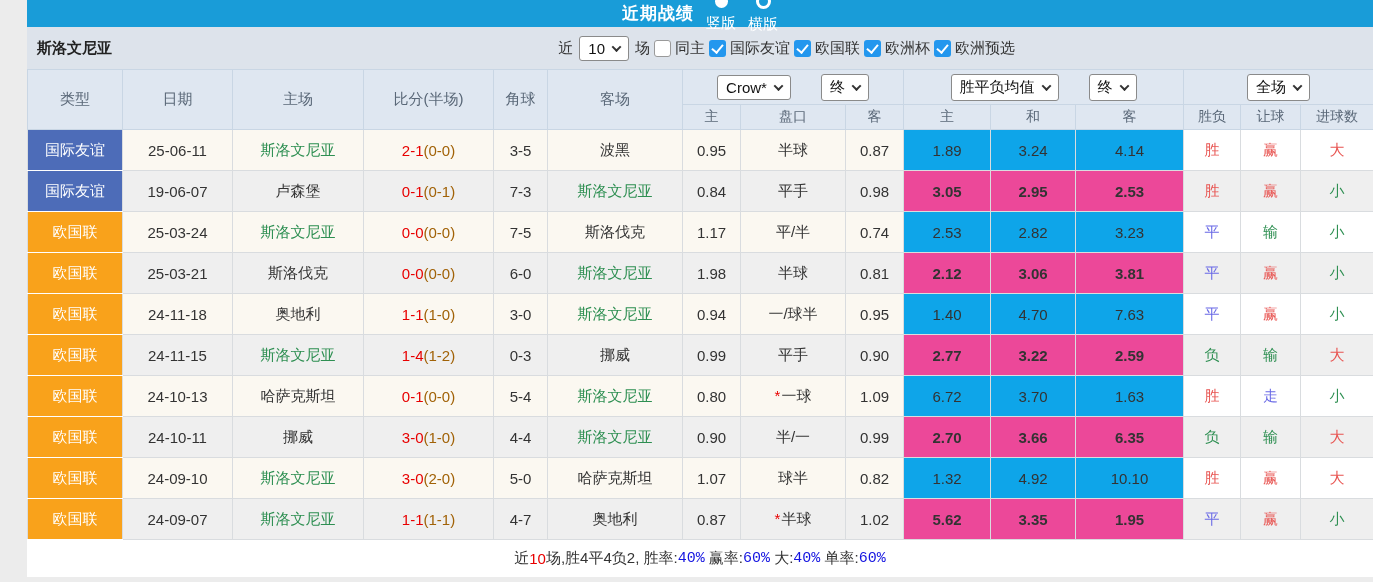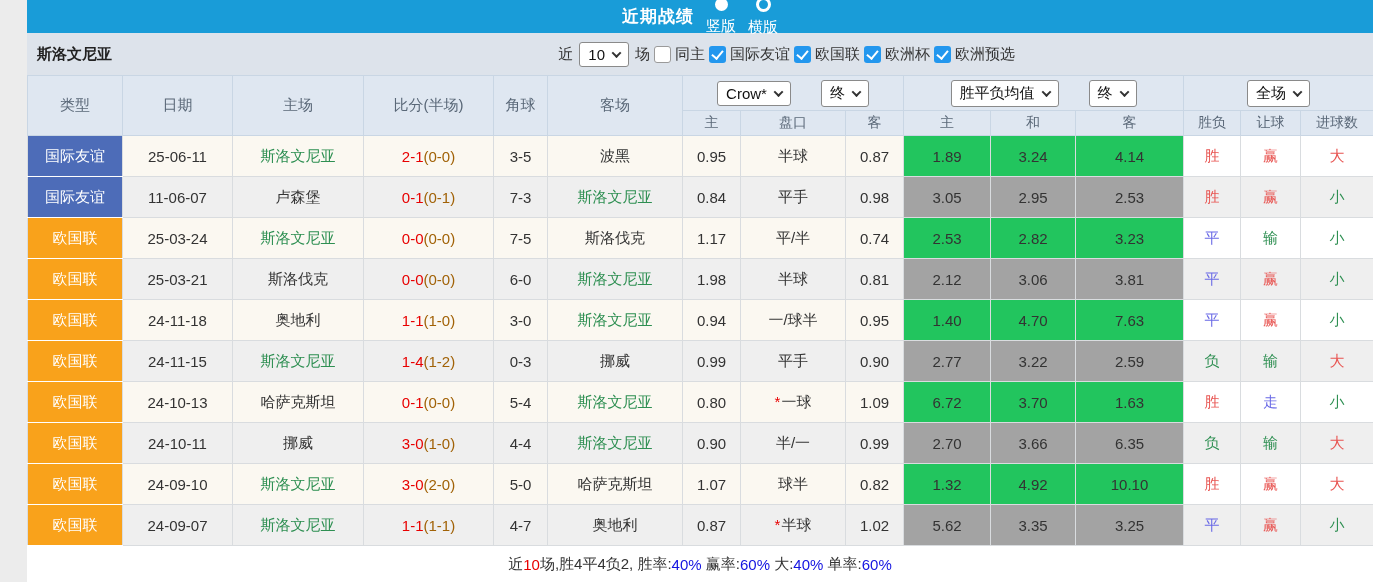--- a/index.html
+++ b/index.html
@@ -6,21 +6,21 @@
   html,body { width: 1373px; height: 582px; }
   body {
     background: #ececec;
     font-family: "Liberation Sans", "DejaVu Sans", sans-serif;
     overflow: hidden;
   }
   .panel { margin-left: 27px; width: 1346px; }
 
   
   .topbar {
-    height: 33px; background: #199cd8; color: #fff;
+    height: 27px; background: #199cd8; color: #fff;
     display: flex; align-items: center; justify-content: center; gap: 12px;
   }
   .topbar .title { font-size: 17px; font-weight: bold; letter-spacing: 1px; }
   .radio-opt { display: inline-flex; align-items: center; gap: 6px; font-size: 15px; cursor: pointer; flex-direction: column; }
   .radio { display: inline-block; border-radius: 50%; }
   .radio.checked { width: 13px; height: 13px; background: #fff; }
   .radio.unchecked { width: 15px; height: 15px; border: 3px solid #fff; background: transparent; }
 
   
   .filterbar {
@@ -56,42 +56,42 @@
     border: 1px solid #c9d6e4; font-size: 15px;
   }
   thead tr.selrow th { height: 35px; }
   thead tr.subrow th { height: 25px; font-size: 14px; }
   .selwrap { display: flex; align-items: center; justify-content: center; gap: 22px; }
   tbody td {
     height: 41px; text-align: center; font-size: 15px; color: #333;
     border: 1px solid #d9dcdf; overflow: hidden; white-space: nowrap;
   }
   .r-odd td { background: #fbf8f1; }
-  .r-odd td.c-avg { background: #22c55e; }
+  .r-odd td.c-avg { background: #0ea5e9; }
   .r-odd td.c-res { background: #ffffff; }
   .r-even td { background: #efefef; }
-  .r-even td.c-avg { background: #a3a3a3; }
+  .r-even td.c-avg { background: #ec4899; font-weight: bold; }
   .r-even td.c-res { background: #efefef; }
   tbody td.bg-blue { background: #4d6cb8; color: #fff; border-color: #fff #d9dcdf; }
   tbody td.bg-orange { background: #f9a21b; color: #fff; border-color: #fff #d9dcdf; }
   td .ft { color: #e80000; }
   td .ht { color: #a16207; }
   td .star { color: #e80000; margin-right: 1px; }
   td.t-green { color: #2e8f52; }
   td.t-red { color: #e85552; }
   td.t-blue { color: #6a6ae6; }
 
   
   .footer {
     height: 37px; background: #fff; display: flex; align-items: center; justify-content: center;
     font-size: 15px; color: #333;
   }
   .footer span { white-space: pre; }
   .f-red { color: #e80000; }
-  .f-blue { color: #1414e0; }
+  .f-blue { color: #1414e0; font-family: Liberation Mono, monospace; }
   .f-dark { color: #333; }
 </style>
 </head>
 <body>
 
 <div class="panel">
 
   <div class="topbar">
     <span class="title">近期战绩</span>
     <span class="radio-opt">
@@ -210,21 +210,21 @@
           <td class="c-odds"><span>0.87</span></td>
           <td class="c-avg"><span>1.89</span></td>
           <td class="c-avg"><span>3.24</span></td>
           <td class="c-avg"><span>4.14</span></td>
           <td class="c-res t-red"><span>胜</span></td>
           <td class="c-res t-red"><span>赢</span></td>
           <td class="c-res t-red"><span>大</span></td>
         </tr>
         <tr class="r-even">
           <td class="c-type bg-blue"><span>国际友谊</span></td>
-          <td class="c-date"><span>11-06-07</span></td>
+          <td class="c-date"><span>19-06-07</span></td>
           <td class="c-team"><span>卢森堡</span></td>
           <td class="c-score"><span class="ft">0-1</span><span class="ht">(0-1)</span></td>
           <td class="c-corner"><span>7-3</span></td>
           <td class="c-team t-green"><span>斯洛文尼亚</span></td>
           <td class="c-odds"><span>0.84</span></td>
           <td class="c-handicap"><span>平手</span></td>
           <td class="c-odds"><span>0.98</span></td>
           <td class="c-avg"><span>3.05</span></td>
           <td class="c-avg"><span>2.95</span></td>
           <td class="c-avg"><span>2.53</span></td>
@@ -356,21 +356,21 @@
           <td class="c-date"><span>24-09-07</span></td>
           <td class="c-team t-green"><span>斯洛文尼亚</span></td>
           <td class="c-score"><span class="ft">1-1</span><span class="ht">(1-1)</span></td>
           <td class="c-corner"><span>4-7</span></td>
           <td class="c-team"><span>奥地利</span></td>
           <td class="c-odds"><span>0.87</span></td>
           <td class="c-handicap"><span class="star">*</span><span>半球</span></td>
           <td class="c-odds"><span>1.02</span></td>
           <td class="c-avg"><span>5.62</span></td>
           <td class="c-avg"><span>3.35</span></td>
-          <td class="c-avg"><span>3.25</span></td>
+          <td class="c-avg"><span>1.95</span></td>
           <td class="c-res t-blue"><span>平</span></td>
           <td class="c-res t-red"><span>赢</span></td>
           <td class="c-res t-green"><span>小</span></td>
         </tr>
       </tbody>
   </table>
 
   <div class="footer">
       <span class="f-dark">近</span>
       <span class="f-red">10</span>

